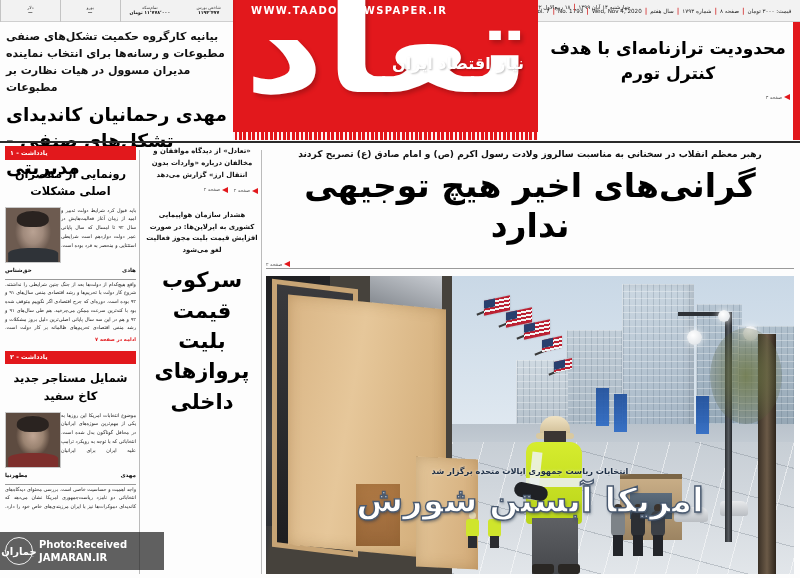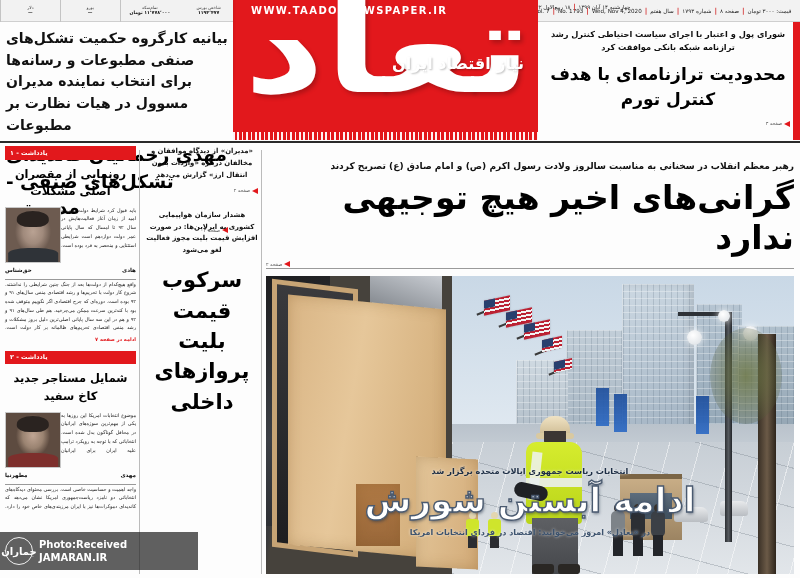--- a/index.html
+++ b/index.html
@@ -100,21 +100,21 @@
       #e2181c 1.6px 4.4px);
     opacity: .95;
   }
 
   
   .hdr-left {
     position: absolute; top: 28px; left: 6px; width: 222px;
     direction: rtl; text-align: left;
   }
   .hdr-left .kick {
-    font-size: 14px; line-height: 1.55; color: #111; font-weight: bold;
+    font-size: 11px; line-height: 1.55; color: #111; font-weight: bold;
     text-align: left;
   }
   .hdr-left .head {
     margin-top: 6px;
     font-size: 18.5px; line-height: 1.42; color: #000; font-weight: bold;
     text-align: left; letter-spacing: -.2px;
   }
   .pageref {
     display: flex; flex-direction: row-reverse; align-items: center;
     gap: 2px; margin-top: 6px; justify-content: flex-end;
@@ -221,22 +221,22 @@
     font-size: 6.9px; line-height: 1.72; color: #111; font-weight: bold;
   }
   .mid-head {
     margin-top: 8px;
     font-size: 21px; line-height: 1.45; color: #000; font-weight: bold;
   }
   .mid-block2 { margin-top: 16px; }
 
   
   .main-head-wrap {
-    position: absolute; top: 160px; left: 266px; width: 528px;
-    direction: rtl; 
+    position: absolute; top: 148px; left: 266px; width: 528px;
+    direction: rtl; text-align: center;
   }
   .main-kick {
     font-size: 9.1px; line-height: 1.5; color: #111; font-weight: bold;
   }
   .main-head {
     margin-top: 4px;
     font-size: 33px; line-height: 1.22; color: #000; font-weight: bold;
     letter-spacing: -.6px;
   }
   .main-sub {
@@ -449,21 +449,21 @@
   }
   .photo-sub {
     position: absolute; left: 0; right: 0; top: 252px;
     text-align: center; direction: rtl;
     font-size: 8px; font-weight: bold; color: #3d536e;
     text-shadow: 0 0 3px rgba(255,255,255,.8);
   }
 
   
   .watermark {
-    position: absolute; left: 0; bottom: 8px; width: 198px; height: 38px;
+    position: absolute; left: 0; bottom: 8px; width: 164px; height: 38px;
     background: rgba(35,35,35,.72);
     display: flex; align-items: center; gap: 6px; padding-left: 5px;
     direction: ltr;
   }
   .wm-logo {
     width: 28px; height: 28px; border-radius: 50%;
     border: 1.5px solid #f0f0f0;
     display: flex; align-items: center; justify-content: center;
     color: #fff; font-size: 10px; font-weight: bold; direction: rtl;
     flex: 0 0 auto;
@@ -534,21 +534,20 @@
   <div class="hdr-left">
     <div class="kick">بیانیه کارگروه حکمیت تشکل‌های صنفی مطبوعات و رسانه‌ها برای انتخاب نماینده مدیران مسوول در هیات نظارت بر مطبوعات</div>
     <div class="head">مهدی رحمانیان کاندیدای تشکل‌های صنفی - مدیریتی</div>
     <div class="pageref left">
       <span class="tri tri-l"></span>
       <span>صفحه ۲</span>
     </div>
   </div>
 
   <div class="hdr-right">
-    <div class="kick">شورای پول و اعتبار با اجرای سیاست احتیاطی کنترل رشد ترازنامه شبکه بانکی موافقت کرد</div>
     <div class="head">محدودیت ترازنامه‌ای با هدف کنترل تورم</div>
     <div class="pageref">
       <span class="tri tri-l"></span>
       <span>صفحه ۳</span>
     </div>
   </div>
 
   <div class="hrule"></div>
 
   <div class="vrule" style="left:139px;  top:150px; height:424px;"></div>
@@ -582,21 +581,21 @@
         <p>موضوع انتخابات امریکا این روزها به یکی از مهم‌ترین سوژه‌های ایرانیان در محافل گوناگون بدل شده است. انتخاباتی که با توجه به رویکرد ترامپ علیه ایران برای ایرانیان</p>
         <div class="note-caption">مهدی مطهرنیا</div>
         <p>واجد اهمیت و حساسیت خاصی است. بررسی محتوای دیدگاه‌های انتخاباتی دو نامزد ریاست‌جمهوری امریکا نشان می‌دهد که کاندیدای دموکرات‌ها نیز با ایران مرزبندی‌های خاص خود را دارد.</p>
       </div>
     </div>
   </div>
 
   <div class="col-mid">
 
     <div>
-      <div class="mid-kick">«مدیران» از دیدگاه موافقان و مخالفان درباره «واردات بدون انتقال ارز» گزارش می‌دهد</div>
+      <div class="mid-kick">«تعادل» از دیدگاه موافقان و مخالفان درباره «واردات بدون انتقال ارز» گزارش می‌دهد</div>
       <div class="pageref left">
         <span class="tri tri-l"></span>
         <span>صفحه ۲</span>
       </div>
     </div>
 
     <div class="mid-block2">
       <div class="mid-kick">هشدار سازمان هواپیمایی کشوری به ایرلاین‌ها: در صورت افزایش قیمت بلیت مجوز فعالیت لغو می‌شود</div>
       <div class="mid-head">سرکوب قیمت بلیت پروازهای داخلی</div>
 
@@ -709,22 +708,21 @@
       <span class="w-vest"></span>
       <span class="w-stripe2"></span>
       <span class="w-stripe"></span>
       <span class="w-arm"></span>
       <span class="w-pants"></span>
       <span class="w-boot" style="left:14px;"></span>
       <span class="w-boot" style="left:40px;"></span>
     </div>
 
     <div class="photo-kick">انتخابات ریاست جمهوری ایالات متحده برگزار شد</div>
-    <div class="photo-head">ادامه آبستن شورش</div>
-    <div class="photo-sub">در «تعادل» امروز می‌خوانید: اقتصاد در فردای انتخابات امریکا</div>
+    <div class="photo-head">امریکا آبستن شورش</div>
   </div>
 
   <div class="watermark">
     <div class="wm-logo">جماران</div>
     <div class="wm-lines">
       <span>Photo:Received</span>
       <span>JAMARAN.IR</span>
     </div>
   </div>
 

